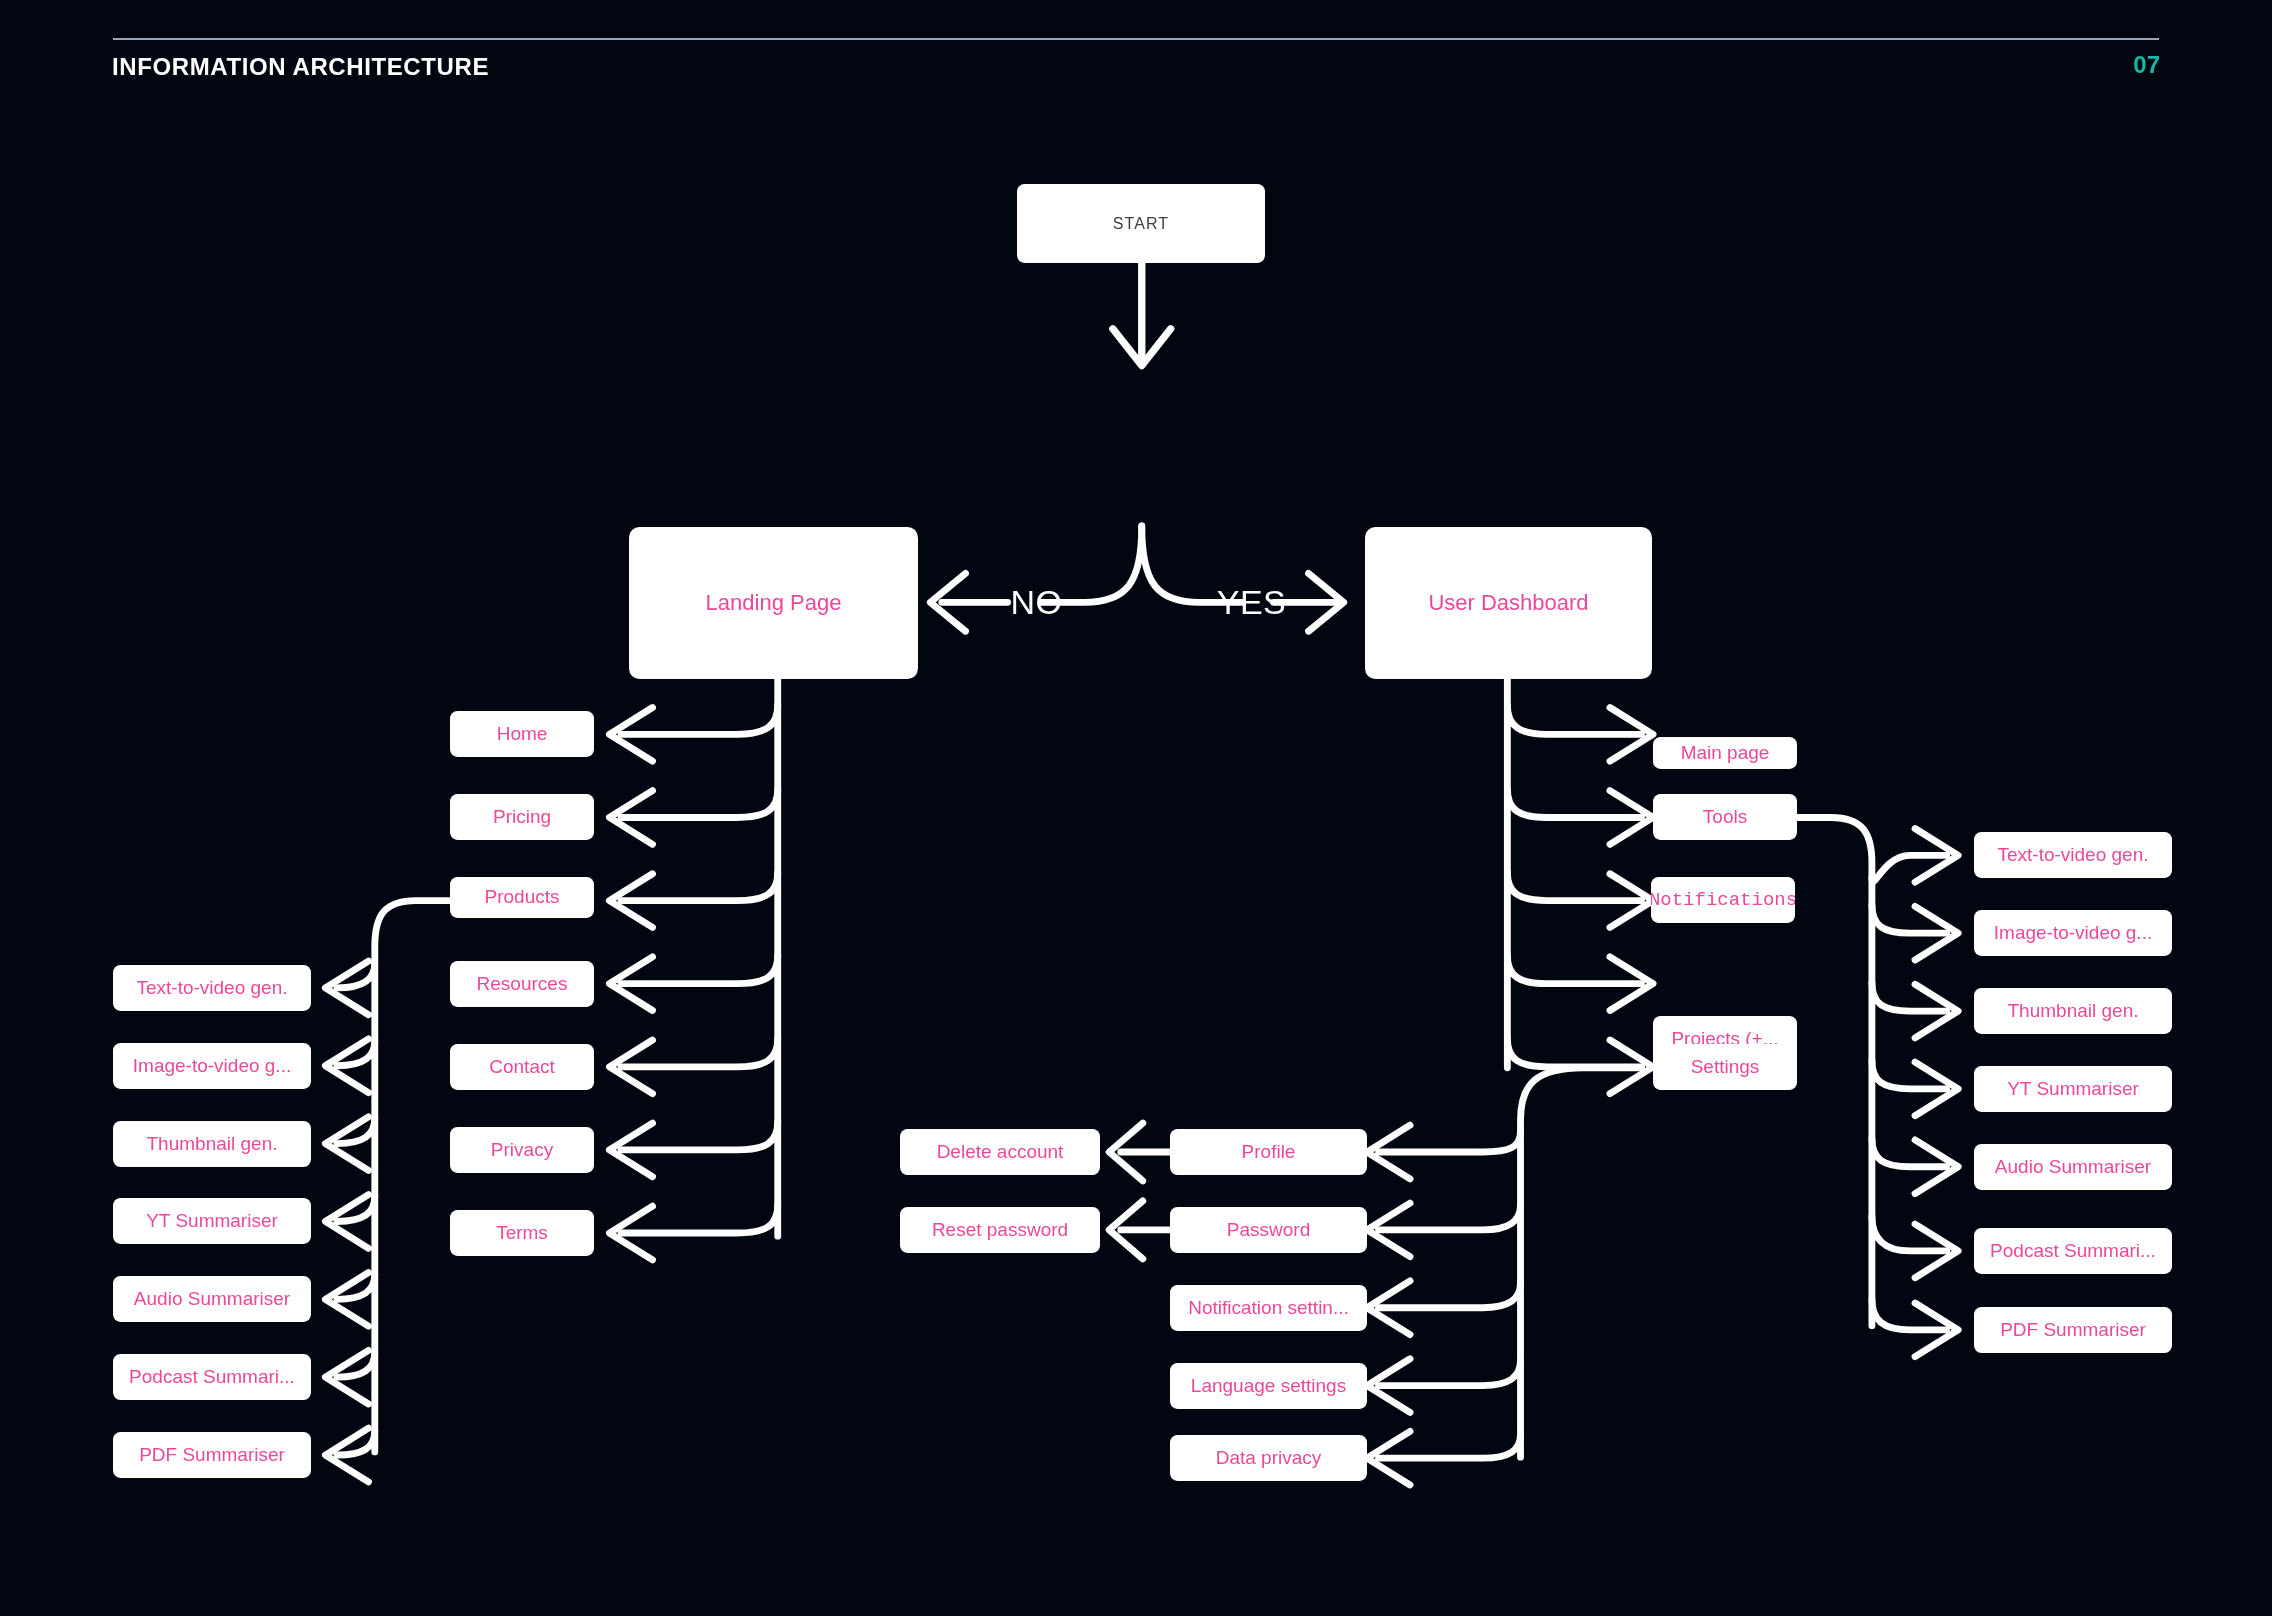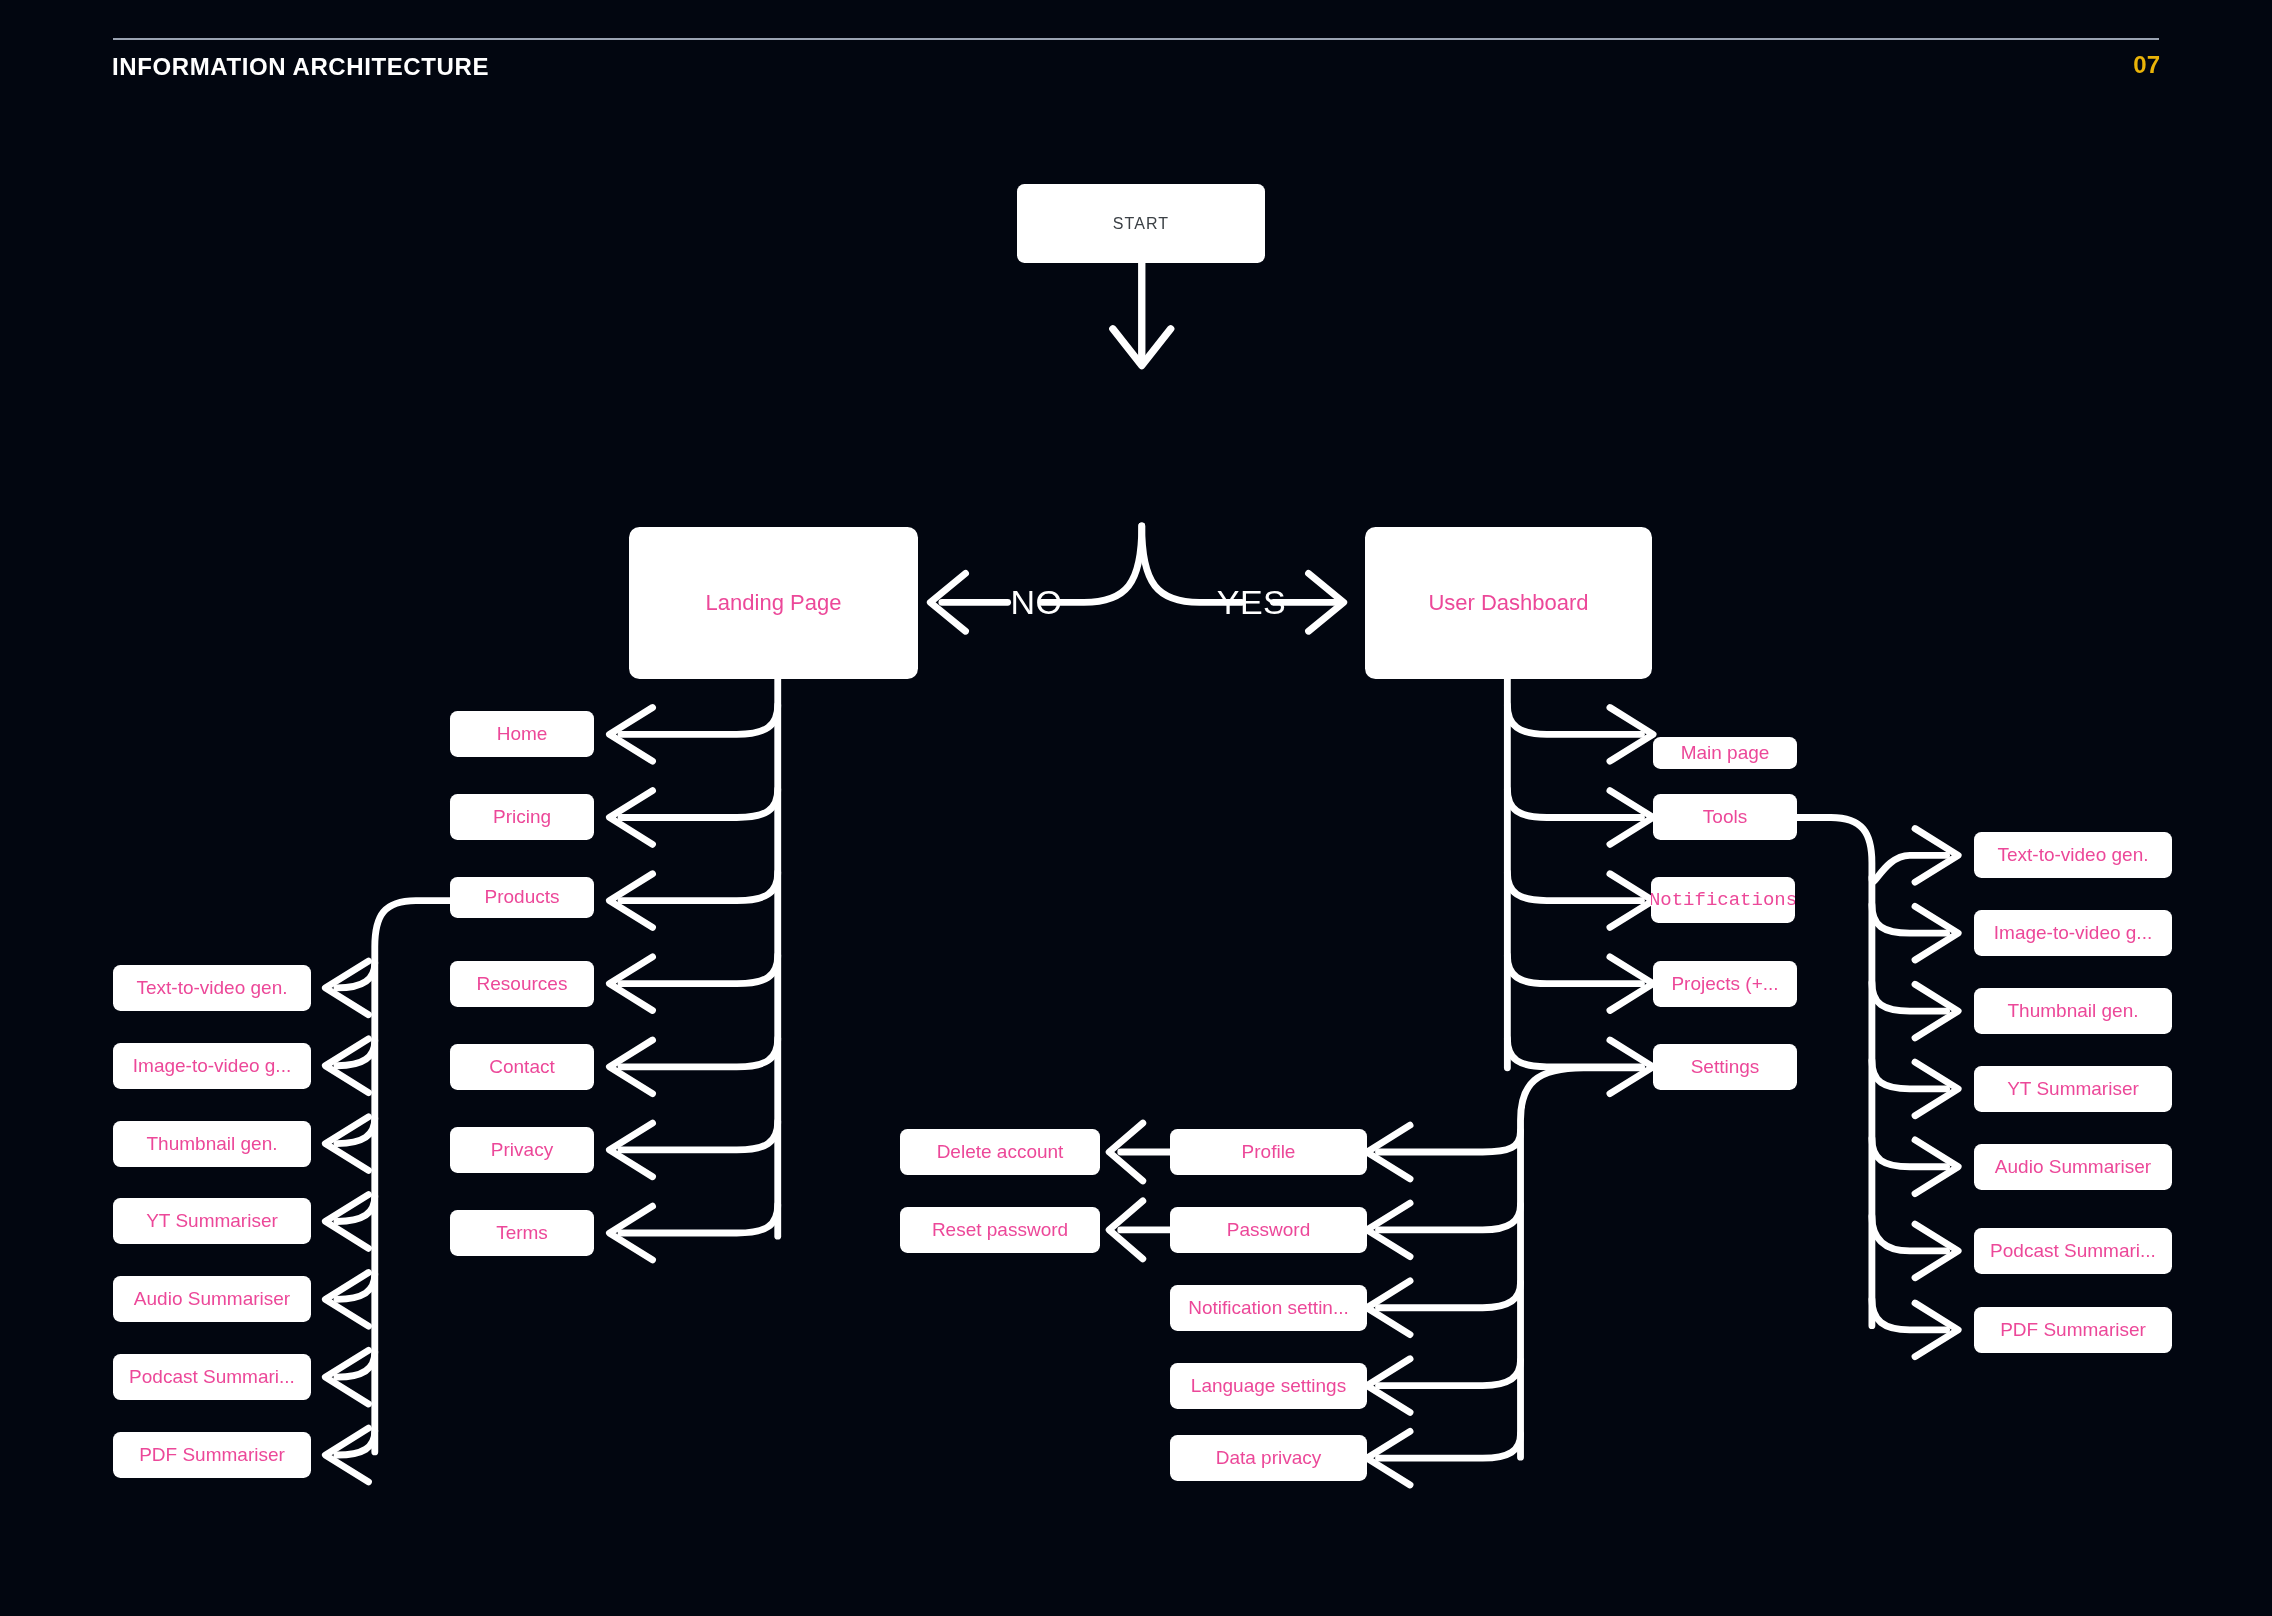--- a/index.html
+++ b/index.html
@@ -29,21 +29,21 @@
     letter-spacing: 0.6px;
     color: #ffffff;
     line-height: 32px;
     white-space: nowrap;
   }
   #page-number {
     position: absolute;
     right: 113px; top: 49px;
     font-size: 24px;
     font-weight: bold;
-    color: #eab308;
+    color: #14b8a6;
     line-height: 32px;
     text-align: right;
   }
   
   #diagram {
     position: absolute;
     left: 0; top: 0;
     width: 2273px; height: 1616px;
   }
   #edges { position: absolute; left: 0; top: 0; width: 2273px; height: 1616px; }
@@ -254,21 +254,21 @@
     <div class="node" style="left:113px; top:1043px; width:198px; height:46px;">Image-to-video g...</div>
     <div class="node" style="left:113px; top:1121px; width:198px; height:46px;">Thumbnail gen.</div>
     <div class="node" style="left:113px; top:1198px; width:198px; height:46px;">YT Summariser</div>
     <div class="node" style="left:113px; top:1276px; width:198px; height:46px;">Audio Summariser</div>
     <div class="node" style="left:113px; top:1354px; width:198px; height:46px;">Podcast Summari...</div>
     <div class="node" style="left:113px; top:1432px; width:198px; height:46px;">PDF Summariser</div>
 
     <div class="node" style="left:1653px; top:737px; width:144px; height:32px;">Main page</div>
     <div class="node" style="left:1653px; top:794px; width:144px; height:46px;">Tools</div>
     <div class="node" style="left:1651px; top:877px; width:144px; height:46px;font-family:Liberation Mono, monospace;">Notifications</div>
-    <div class="node" style="left:1653px; top:961px; width:144px; height:46px;">Projects (+...</div>
+    <div class="node" style="left:1653px; top:1016px; width:144px; height:46px;">Projects (+...</div>
     <div class="node" style="left:1653px; top:1044px; width:144px; height:46px;">Settings</div>
 
     <div class="node" style="left:1974px; top:832px; width:198px; height:46px;">Text-to-video gen.</div>
     <div class="node" style="left:1974px; top:910px; width:198px; height:46px;">Image-to-video g...</div>
     <div class="node" style="left:1974px; top:988px; width:198px; height:46px;">Thumbnail gen.</div>
     <div class="node" style="left:1974px; top:1066px; width:198px; height:46px;">YT Summariser</div>
     <div class="node" style="left:1974px; top:1144px; width:198px; height:46px;">Audio Summariser</div>
     <div class="node" style="left:1974px; top:1228px; width:198px; height:46px;">Podcast Summari...</div>
     <div class="node" style="left:1974px; top:1307px; width:198px; height:46px;">PDF Summariser</div>
 

